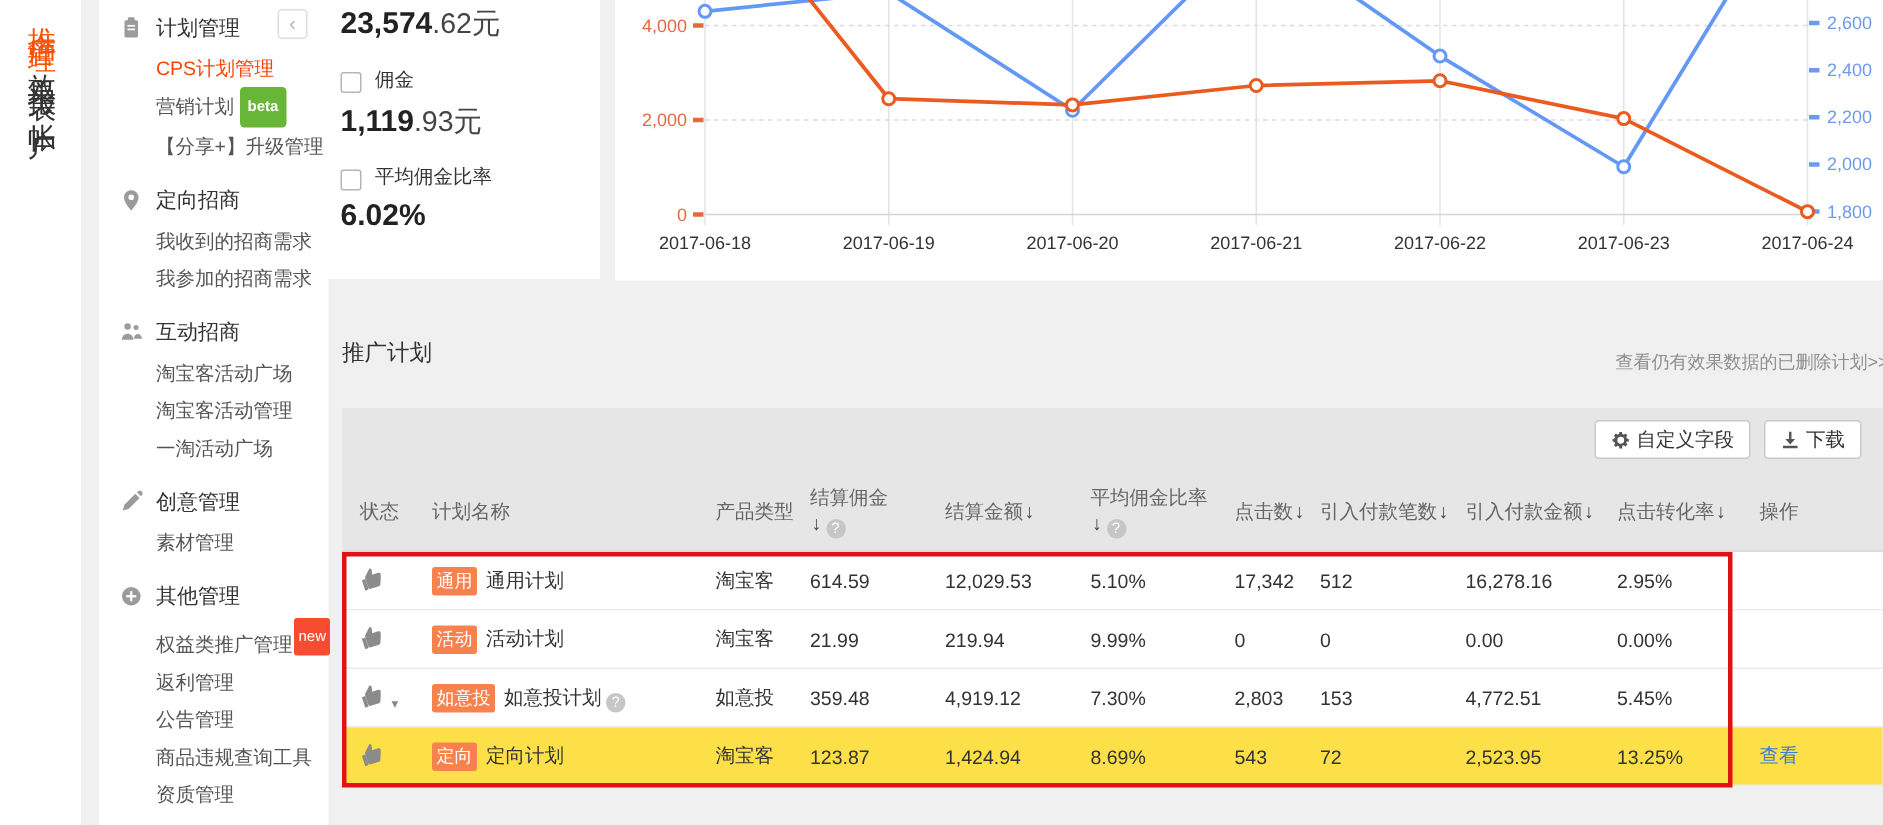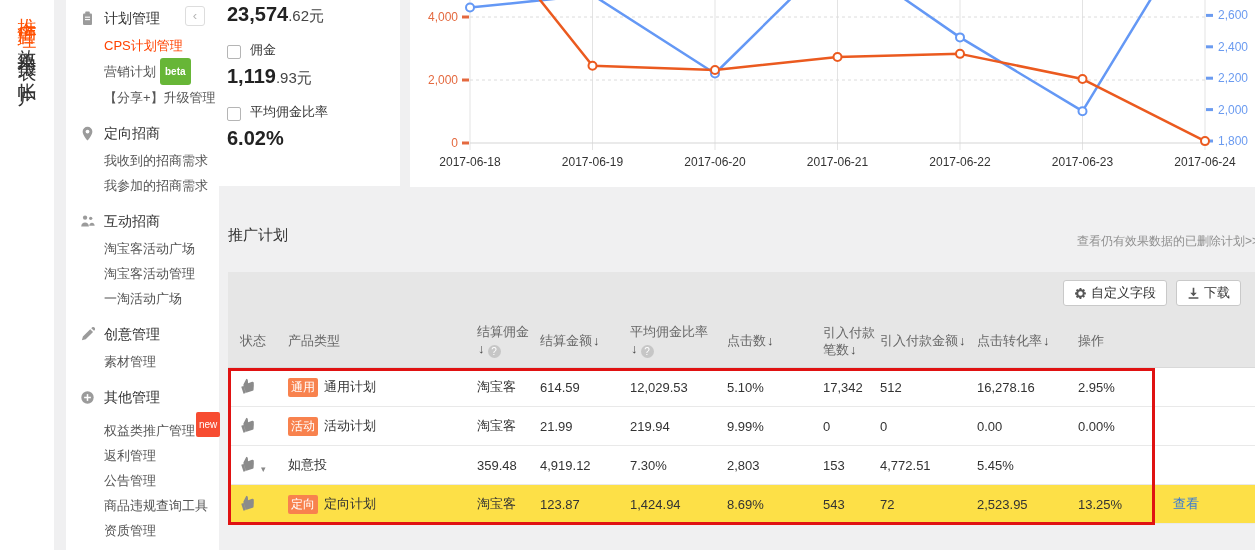--- a/index.html
+++ b/index.html
@@ -26,21 +26,21 @@
                 border-radius:3px; padding:1px 5px; margin-left:4px; vertical-align:1px; }
   .badge-new  { display:inline-block; background:#f74c31; color:#fff; font-size:10px;
                 border-radius:2px; padding:0 3px; margin-left:1px; vertical-align:7px; }
   .collapse-btn { left:185px; top:6px; width:20px; height:20px; background:#fff; border:1px solid #ddd;
                   border-radius:3px; color:#b5b5b5; font-size:13px; text-align:center; line-height:17px;
                   cursor:pointer; z-index:3; }
 
   
   .stats-card { left:210px; top:0; width:190px; height:186px; background:#fff; padding:3px 0 0 17px; }
   .stat-big { font-size:20px; font-weight:bold; color:#222; }
-  .stat-big .small { font-size:15px; font-weight:normal; color:#444; }
+  .stat-big .small { font-size:19px; font-weight:normal; color:#444; }
   .metric-row { display:flex; align-items:flex-end; gap:9px; margin-top:15px; margin-bottom:6px; }
   .checkbox { width:14px; height:14px; border:1px solid #b5b5b5; border-radius:2px; background:#fff; cursor:pointer; }
   .metric-label { font-size:13px; color:#333; }
 
   
   .chart-card { left:410px; top:0; width:845px; height:187px; background:#fff; }
   .chart-card svg { display:block; }
 
   
   .section-title { left:228px; top:226px; font-size:15px; color:#333; }
@@ -226,20 +226,21 @@
     </button>
     <button class="btn">
       <svg viewBox="0 0 16 16">
           <path d="M7 1h2v6h3l-4 4.4L4 7h3zM2 12.6h12v1.9H2z"></path>
         </svg>
       <span>下载</span>
     </button>
   </div>
   <div class="grid-row thead" id="thead">
       <div class="th"><span>状态</span></div>
+      <div class="th"><span>计划名称</span></div>
       <div class="th"><span>产品类型</span></div>
       <div class="th"><span>结算佣金</span><br><span class="sort-arrow">↓</span><span class="help-q">?</span></div>
       <div class="th"><span>结算金额</span><span class="sort-arrow">↓</span></div>
       <div class="th"><span>平均佣金比率</span><br><span class="sort-arrow">↓</span><span class="help-q">?</span></div>
       <div class="th"><span>点击数</span><span class="sort-arrow">↓</span></div>
       <div class="th"><span>引入付款笔数</span><span class="sort-arrow">↓</span></div>
       <div class="th"><span>引入付款金额</span><span class="sort-arrow">↓</span></div>
       <div class="th"><span>点击转化率</span><span class="sort-arrow">↓</span></div>
       <div class="th"><span>操作</span></div>
     </div>
@@ -271,20 +272,21 @@
         <div class="td">0</div>
         <div class="td">0</div>
         <div class="td">0.00</div>
         <div class="td">0.00%</div>
         <div class="td"></div>
       </div>
       <div class="grid-row trow">
         <div class="td"><svg class="thumb" viewBox="0 0 24 24">
             <path d="M2 10h3.6v11H2zM21.8 10c0-1.1-.9-2-2-2h-6.3l.95-4.57.03-.32c0-.41-.17-.79-.44-1.06L12.97 1 6.4 7.59C6.03 7.95 5.8 8.45 5.8 9v10c0 1.1.9 2 2 2h8.6c.83 0 1.54-.5 1.84-1.22l2.42-6.05c.09-.23.14-.47.14-.73z"></path>
           </svg><span class="caret">▾</span></div>
+        <div class="td"><span class="badge-plan">如意投</span><span>如意投计划</span><span class="help-q">?</span></div>
         <div class="td">如意投</div>
         <div class="td">359.48</div>
         <div class="td">4,919.12</div>
         <div class="td">7.30%</div>
         <div class="td">2,803</div>
         <div class="td">153</div>
         <div class="td">4,772.51</div>
         <div class="td">5.45%</div>
         <div class="td"></div>
       </div>

